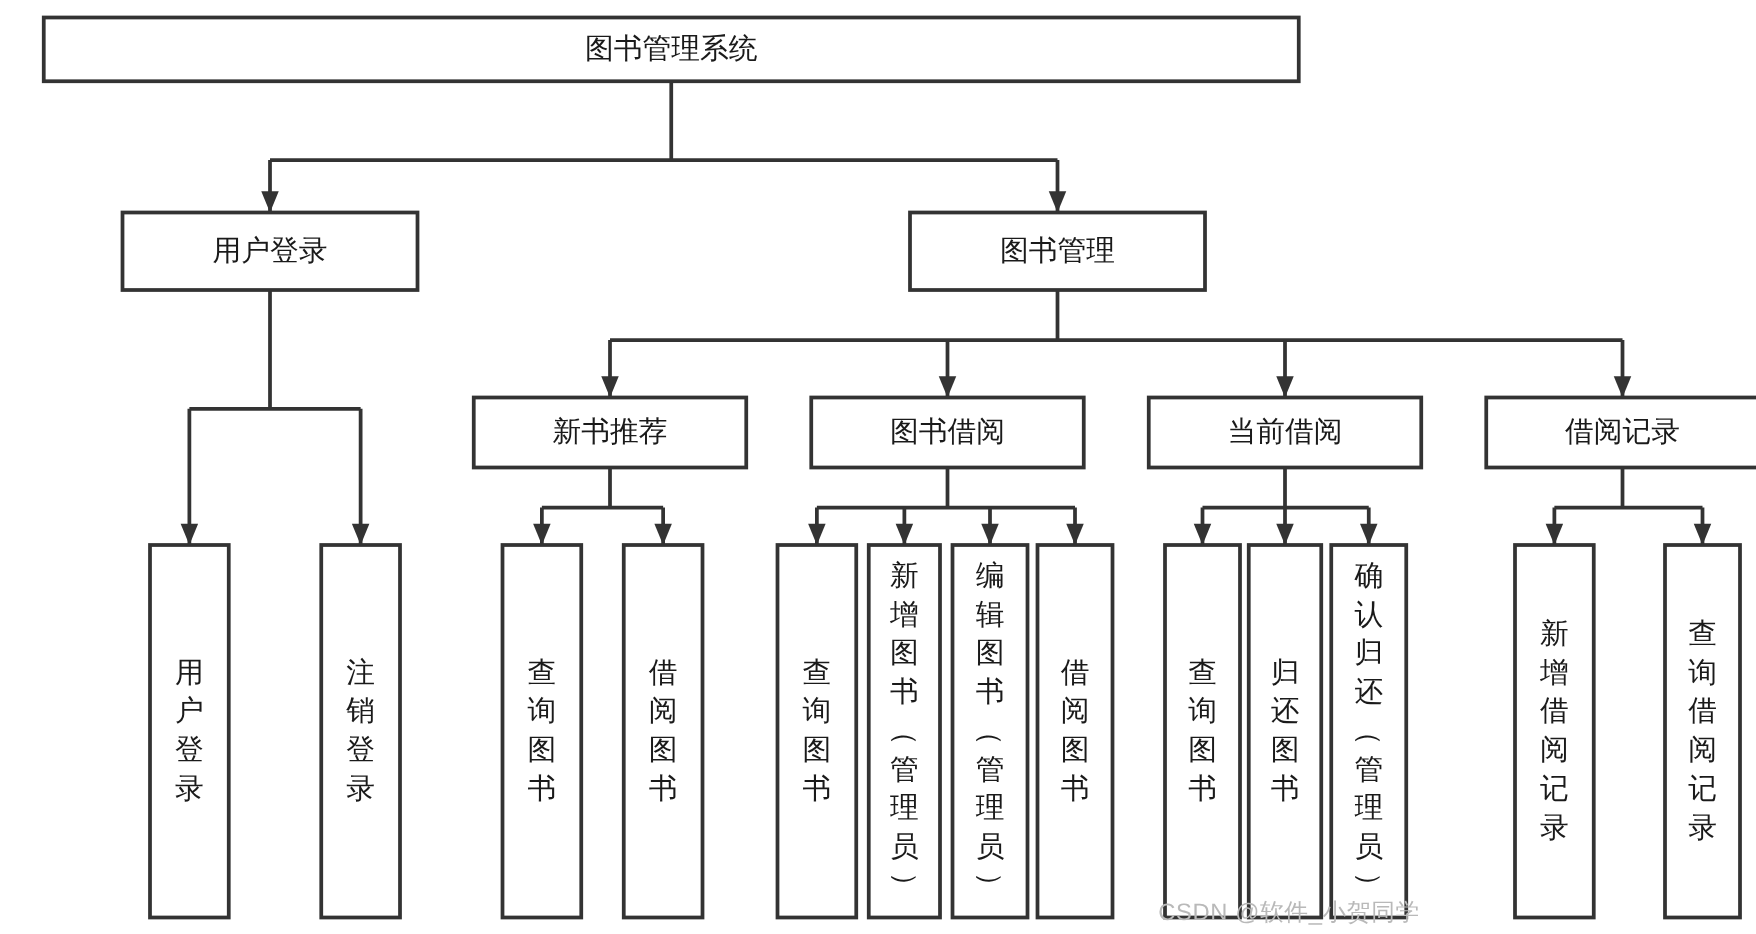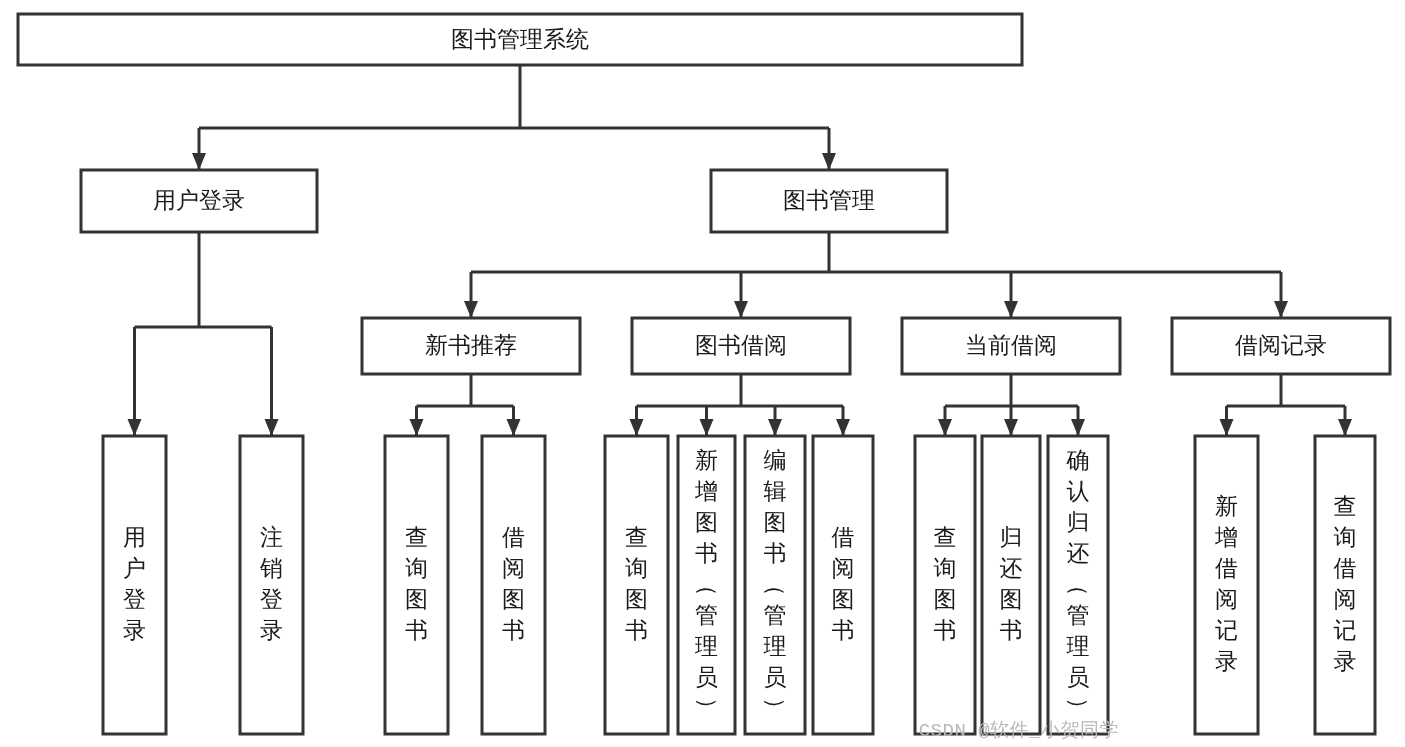--- a/index.html
+++ b/index.html
@@ -9,21 +9,21 @@
   }
   body {
     width: 1405px;
     height: 747px;
     font-family: "Liberation Sans", "DejaVu Sans", sans-serif;
     overflow: hidden;
     position: relative;
   }
   #diagram-root {
     position: absolute;
-    left: 0; top: 0;
+    left: 17px; top: 0;
     width: 1127px;
     height: 747px;
   }
   svg.diagram {
     display: block;
     width: 1405px;
     height: 747px;
   }
   .node-box {
     fill: #ffffff;
@@ -49,21 +49,21 @@
   .vlabel {
     font-family: "Liberation Sans", "DejaVu Sans", sans-serif;
     font-size: 23px;
     fill: #1a1a1a;
     text-anchor: middle;
   }
   .watermark {
     position: absolute;
     right: 8px;
     bottom: 4px;
-    font-family: Liberation Mono, monospace;
+    font-family: Liberation Sans, sans-serif;
     font-size: 19px;
     color: #b9b9b9;
     white-space: nowrap;
     letter-spacing: 0.5px;
     pointer-events: none;
   }
 </style>
 </head>
 <body>
 

